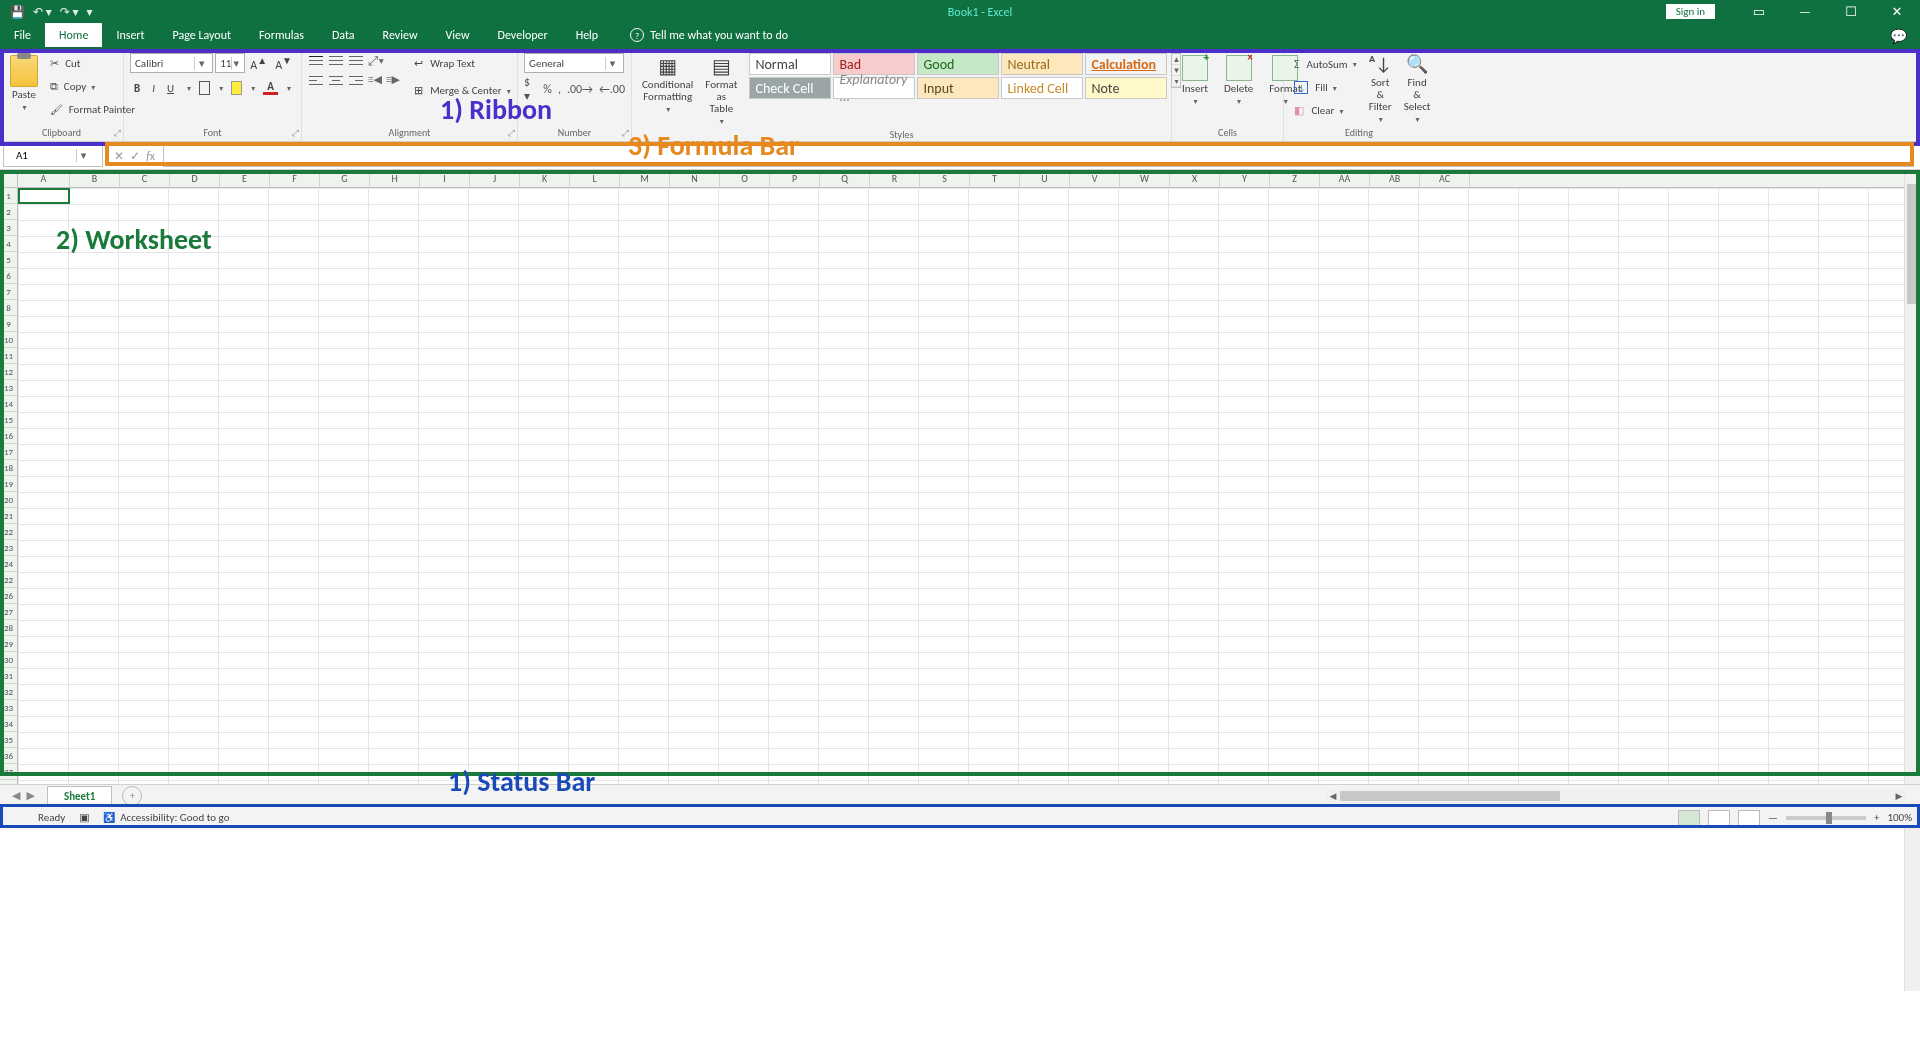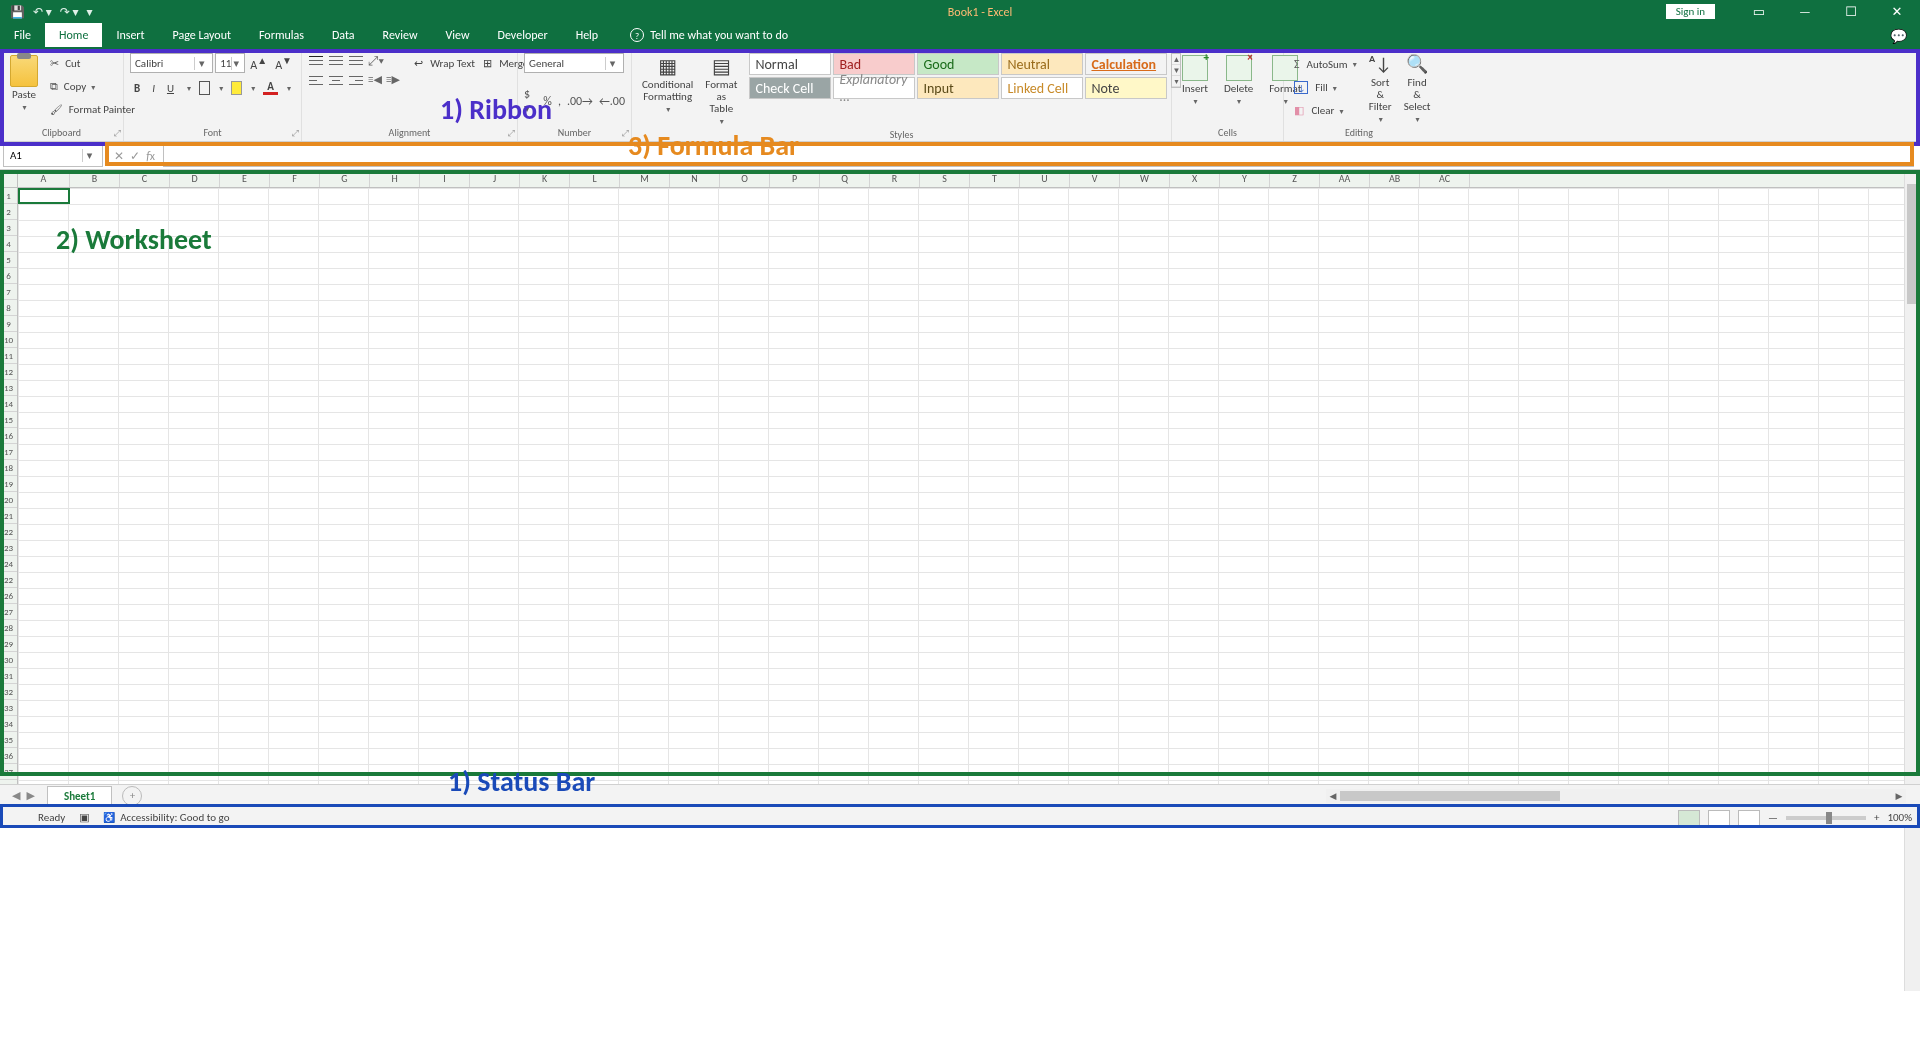--- a/index.html
+++ b/index.html
@@ -2,21 +2,21 @@
 <html><head>
 <meta charset="utf-8">
 <style>
 * { margin:0; padding:0; box-sizing:border-box; font-family:'Segoe UI',Calibri,sans-serif; }
 body { width:1920px; height:1045px; background:#fff; overflow:hidden; position:relative; font-size:11px; }
 
 
 .titlebar { height:23px; background:#0f7040; display:flex; align-items:center; color:#fff; position:relative; }
 .qat { display:flex; align-items:center; gap:8px; padding-left:10px; }
 .qat span { font-size:12px; color:#e0f0e8; cursor:pointer; }
-.titletxt { position:absolute; left:50%; transform:translateX(-50%); color:#fdba74; font-size:12px;padding-left:40px; }
+.titletxt { position:absolute; left:50%; transform:translateX(-50%); color:#5eead4; font-size:12px;padding-left:40px; }
 .winctrls { position:absolute; right:0; display:flex; align-items:center; gap:0; }
 .signin { background:#fff; color:#0f7040; padding:1px 10px; font-size:11px; margin-right:20px; border:1px solid #0f7040; }
 .winbtn { width:46px; height:23px; display:flex; align-items:center; justify-content:center; color:#fff; font-size:13px; }
 
 
 .tabs { height:26px; background:#0f7040; display:flex; align-items:flex-start; color:#fff; font-size:12px; position:relative; }
 .tab { padding:5px 14px; cursor:pointer; }
 .tab.file { background:#0f7040; }
 .tab.active { background:#fff; color:#0f7040; }
 .tellme { display:flex; align-items:center; gap:6px; margin-left:8px; padding:5px 10px; }
@@ -59,21 +59,21 @@
 .fontcolor-ico{display:inline-block;font-weight:bold;border-bottom:3px solid #d32020;line-height:1;}
 .tinydd{font-size:8px;color:#666;margin-left:1px;}
 
 .align-col{display:flex;flex-direction:column;gap:4px;}
 .align-row{display:flex;gap:4px;}
 .al{width:16px;height:14px;display:flex;flex-direction:column;justify-content:space-around;padding:1px;}
 .al i{height:1px;background:#666;display:block;}
 .al.top i:first-child{background:#222;}
 .orient{width:16px;height:16px;color:#666;font-size:13px;}
 .indent{font-size:11px;color:#666;}
-.wrap-merge{display:flex;flex-direction:row;margin-left:6px;}
+.wrap-merge{display:flex;flex-direction:column;gap:6px;margin-left:6px;}
 .wrapico::before{content:'↩';margin-right:3px;}
 .mergeico::before{content:'⊞';margin-right:3px;}
 .combo.numfmt{width:100px;}
 .num-row{display:flex;gap:6px;align-items:center;}
 .num-row span{font-size:12px;color:#555;}
 
 .styles-body{display:flex;gap:4px;align-items:flex-start;}
 .style-gallery{display:grid;grid-template-columns:repeat(5,82px);grid-template-rows:22px 22px;gap:2px;margin-left:4px;}
 .style-cell{border:1px solid #c8c8c8;font-size:14px;padding:3px 5px;display:flex;align-items:center;}
 .sty-normal{background:#fff;}
@@ -106,21 +106,21 @@
 .anno { position:absolute; font-size:28px; font-weight:bold; z-index:20; pointer-events:none; }
 .anno.ribbon-a{color:#4b2fc9; left:440px; top:92px;}
 .anno.fb-a{color:#e68a1f; left:628px; top:128px;}
 .anno.ws-a{color:#1a7a3a; left:56px; top:222px;}
 .anno.sb-a{color:#1a4ab8; left:448px; top:764px;}
 
 
 .fbar-wrap{position:relative;}
 .fbar-highlight{position:absolute;top:0;left:105px;right:6px;height:24px;border:4px solid #e68a1f;pointer-events:none;z-index:5;}
 .fbar{height:28px;background:#fff;border-bottom:1px solid #d0d0d0;display:flex;align-items:center;}
-.namebox{width:100px;border:1px solid #c0c0c0;height:22px;margin:0 3px;display:flex;align-items:center;padding:0 6px;font-size:11px;background:#fff;}
+.namebox{width:100px;border:1px solid #c0c0c0;height:22px;margin:0 3px;display:flex;align-items:center;padding:0 12px;font-size:11px;background:#fff;}
 .namebox .dd{margin-left:auto;}
 .fb-btns{display:flex;gap:6px;padding:0 8px;color:#999;}
 .fb-btns span{font-size:12px;}
 .fb-input{flex:1;height:22px;border:1px solid #c0c0c0;margin-right:6px;background:#fff;}
 
 
 .ws-wrap{position:relative;}
 .ws-highlight{position:absolute;top:0;left:0;right:0;height:606px;border:4px solid #1a7a3a;pointer-events:none;z-index:5;}
 .ws{height:614px;background:#fff;overflow:hidden;position:relative;}
 .colhdrs{height:18px;display:flex;background:#eef3ee;border-bottom:1px solid #c0c0c0;}
@@ -298,21 +298,21 @@
               <span>Merge &amp; Center</span> 
               <span class="tinydd">▾</span>
             </div>
       </div>
     </div>
     <div class="grp-label">Alignment</div>
     <span class="dlg">⤢</span>
   </div>
 
   <div class="grp" style="width:114px">
-    <div class="grp-body" style="flex-direction:column;gap:14px;">
+    <div class="grp-body" style="flex-direction:column;gap:2px;">
       <div class="combo numfmt">
             <span>General</span>
             <span class="dd">▾</span>
           </div>
       <div class="num-row">
         <span>$ ▾</span>
         <span>%</span>
         <span>,</span>
         <span>.00→</span>
         <span>←.00</span>

